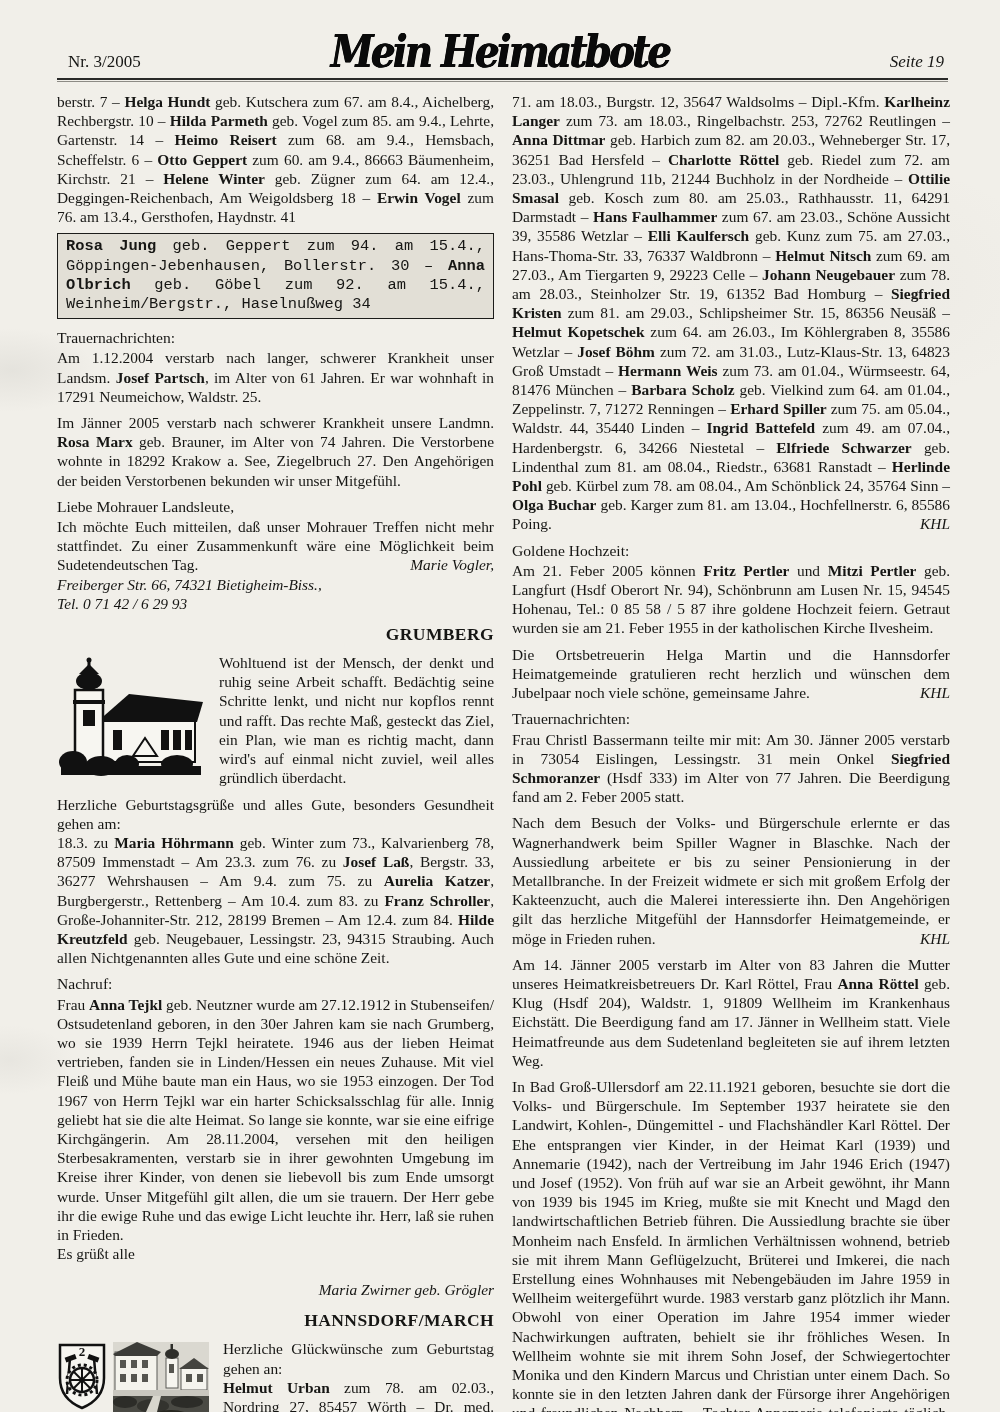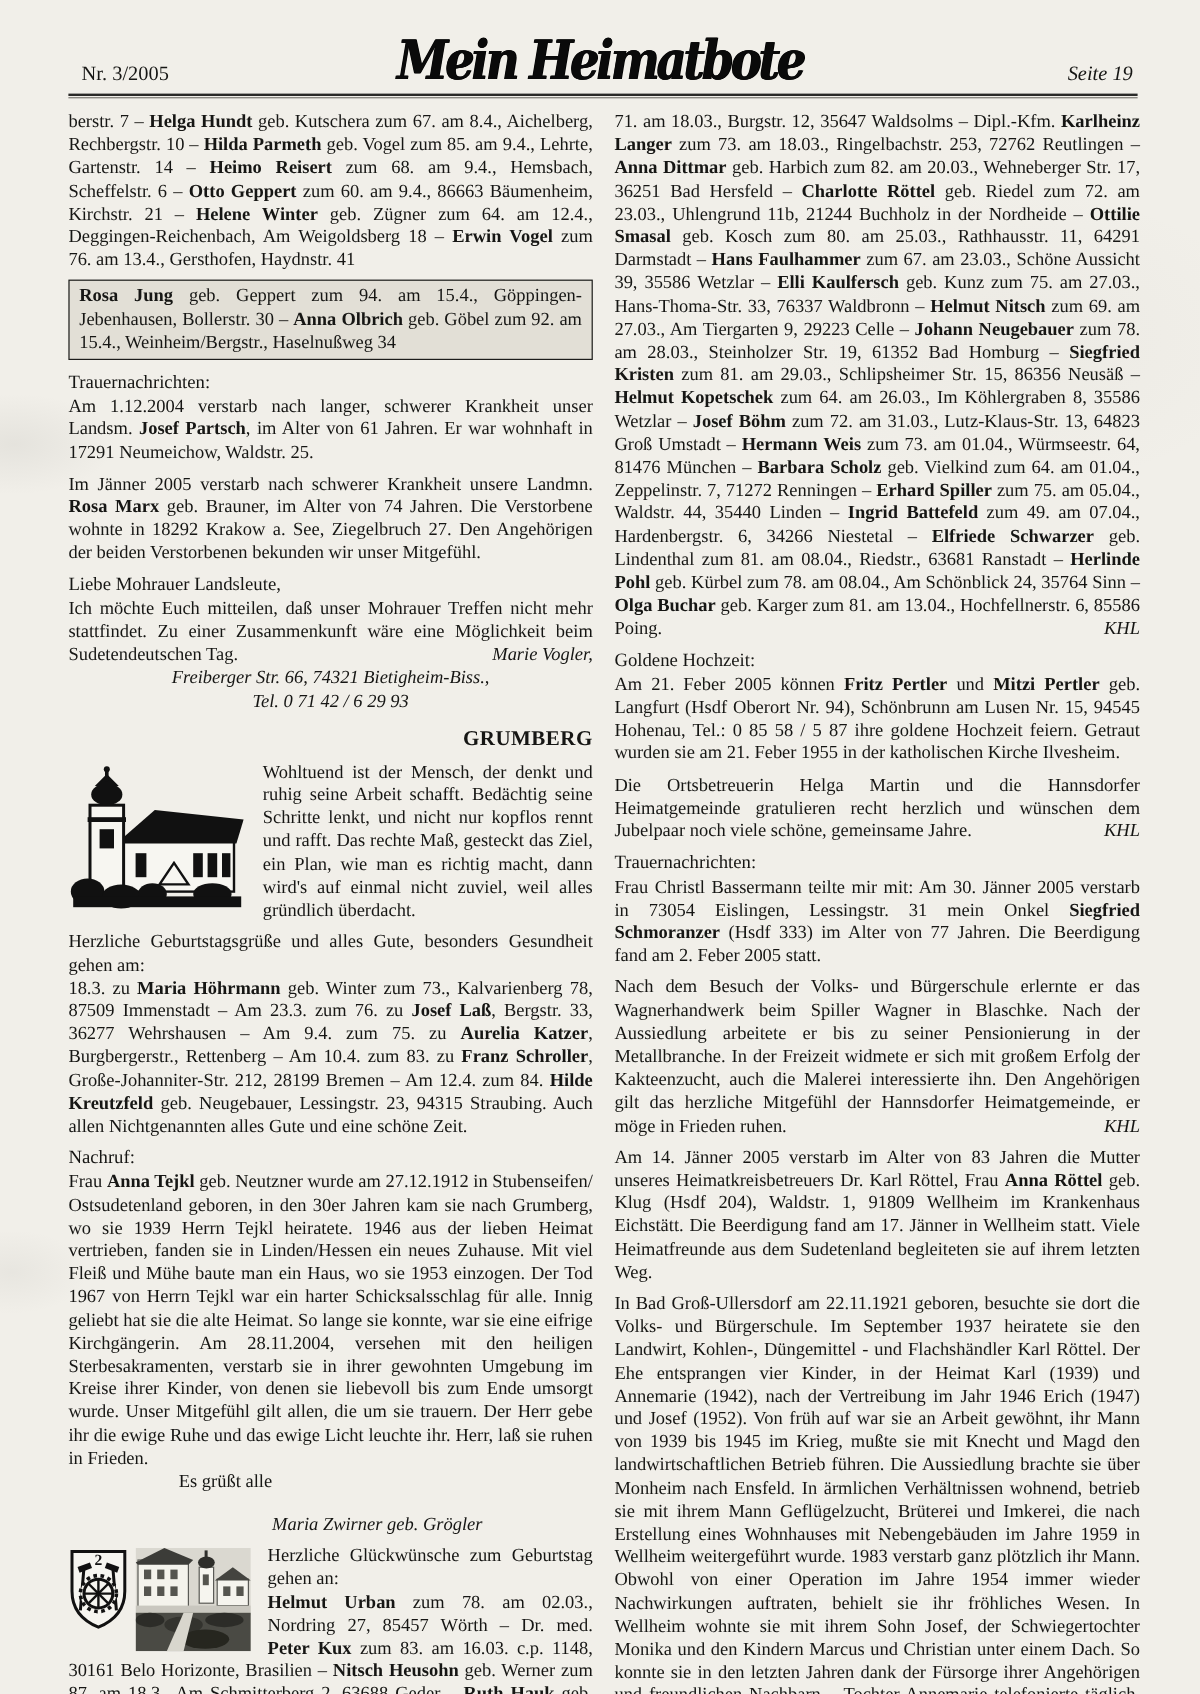--- a/index.html
+++ b/index.html
@@ -35,25 +35,25 @@
   p, .p { margin:0 0 7px 0; font-size:15.4px; line-height:19.2px; text-align:justify; }
   .tight { margin-bottom:0; }
   b { font-weight:bold; }
   .shead { font-weight:normal; font-size:15.6px; margin:2px 0 1px 0; line-height:19.2px; }
   .center-head {
     text-align:right; font-weight:bold; font-size:17.5px; letter-spacing:0.4px;
     margin:11px 0 9px 0; line-height:20px;
   }
   .box {
     border:1.5px solid #1c1c1a; background:#e2dfd6;
-    padding:3px 8px 4px 8px; margin:6px 0 9px 0;
+    padding:3px 8px 4px 8px; margin:6px 0 9px 0;font-family:Liberation Mono, monospace;
   }
-  .sig { text-align:center; font-style:italic; font-size:15.4px; line-height:19.2px; margin:0; }
+  .sig { text-align:left; font-style:italic; font-size:15.4px; line-height:19.2px; margin:0; }
   .fr { float:right; font-style:italic; }
-  .split { display:flex; justify-content:center; font-size:15.4px; line-height:19.2px; margin:0 0 7px 0; }
+  .split { display:flex; justify-content:space-between; font-size:15.4px; line-height:19.2px; margin:0 0 7px 0; }
   .split .r { font-style:italic;margin-top:36px; }
   figure { margin:0; padding:0; }
   .church-fig { float:left; width:148px; height:126px; margin:3px 14px 2px 0; }
   .crest-fig  { float:left; width:50px;  height:70px;  margin:3px 6px 2px 0; }
   .town-fig   { float:left; width:96px;  height:86px;  margin:3px 14px 2px 0; }
   .clear { clear:left; }
   svg { display:block; width:100%; height:100%; }
 </style>
 </head>
 <body>
@@ -109,20 +109,21 @@
     <p class="clear tight">Herzliche Geburtstagsgrüße und alles Gute, besonders Gesundheit gehen am:</p>
     <p>18.3. zu <b>Maria Höhrmann</b> geb. Winter zum 73., Kalvarienberg 78, 87509 Immenstadt – Am 23.3. zum 76. zu <b>Josef Laß</b>, Bergstr. 33, 36277 Wehrshausen – Am 9.4. zum 75. zu <b>Aurelia Katzer</b>, Burgbergerstr., Rettenberg – Am 10.4. zum 83. zu <b>Franz Schroller</b>, Große-Johanniter-Str. 212, 28199 Bremen – Am 12.4. zum 84. <b>Hilde Kreutzfeld</b> geb. Neugebauer, Lessingstr. 23, 94315 Straubing. Auch allen Nichtgenannten alles Gute und eine schöne Zeit.</p>
 
     <div class="shead">Nachruf:</div>
     <p class="tight">Frau <b>Anna Tejkl</b> geb. Neutzner wurde am 27.12.1912 in Stubenseifen/ Ostsudetenland geboren, in den 30er Jahren kam sie nach Grumberg, wo sie 1939 Herrn Tejkl heiratete. 1946 aus der lieben Heimat vertrieben, fanden sie in Linden/Hessen ein neues Zuhause. Mit viel Fleiß und Mühe baute man ein Haus, wo sie 1953 einzogen. Der Tod 1967 von Herrn Tejkl war ein harter Schicksalsschlag für alle. Innig geliebt hat sie die alte Heimat. So lange sie konnte, war sie eine eifrige Kirchgängerin. Am 28.11.2004, versehen mit den heiligen Sterbesakramenten, verstarb sie in ihrer gewohnten Umgebung im Kreise ihrer Kinder, von denen sie liebevoll bis zum Ende umsorgt wurde. Unser Mitgefühl gilt allen, die um sie trauern. Der Herr gebe ihr die ewige Ruhe und das ewige Licht leuchte ihr. Herr, laß sie ruhen in Frieden.</p>
     <div class="split">
       <span>Es grüßt alle</span>
       <span class="r">Maria Zwirner geb. Grögler</span>
     </div>
 
+    <div class="center-head">HANNSDORF/MARCH</div>
     <figure class="crest-fig">
       <svg viewBox="0 0 50 70" aria-hidden="true">
         <path d="M3,3 h44 v33 c0,16 -10,25 -22,30 c-12,-5 -22,-14 -22,-30 z" fill="#f6f5f0" stroke="#111" stroke-width="2.5"></path>
         <line x1="13" y1="16" x2="10" y2="52" stroke="#111" stroke-width="2.5"></line>
         <rect x="8" y="14" width="11" height="5" fill="#111" transform="rotate(-20 13 16)"></rect>
         <line x1="37" y1="16" x2="40" y2="52" stroke="#111" stroke-width="2.5"></line>
         <rect x="31" y="14" width="11" height="5" fill="#111" transform="rotate(20 37 16)"></rect>
         <circle cx="25" cy="38" r="15" fill="#f6f5f0" stroke="#111" stroke-width="3" stroke-dasharray="3 3"></circle>
         <circle cx="25" cy="38" r="12" fill="none" stroke="#111" stroke-width="2.5"></circle>
         <line x1="25" y1="26" x2="25" y2="50" stroke="#111" stroke-width="2"></line>

